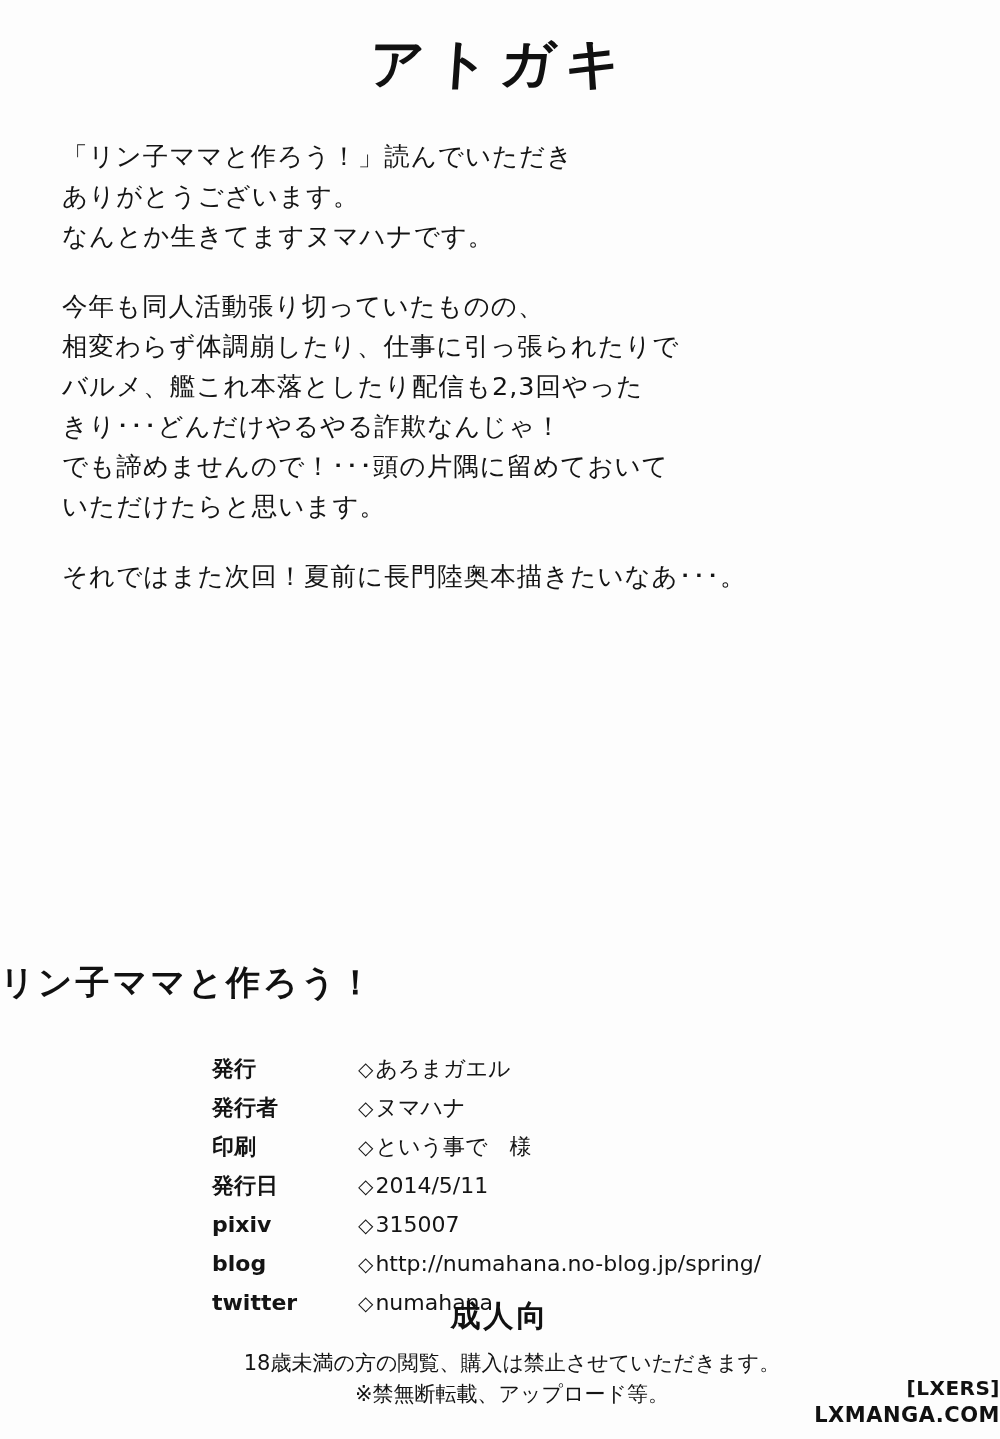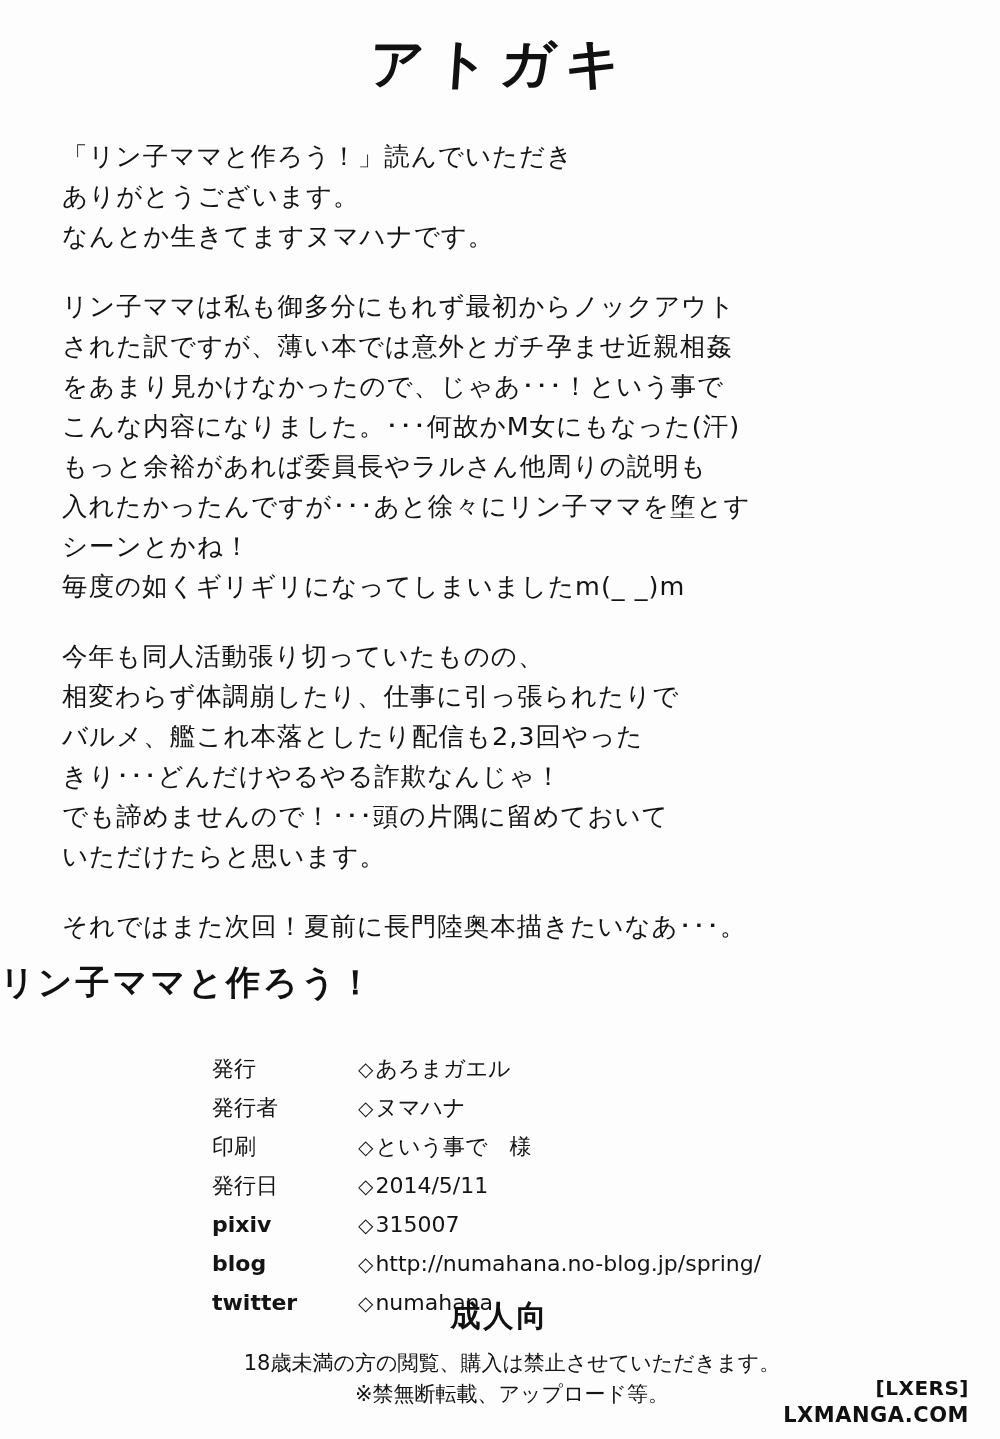--- a/index.html
+++ b/index.html
@@ -80,21 +80,21 @@
   .colophon table {
     border-collapse: collapse;
   }
   .colophon td {
     padding: 0 0 5px 0;
     vertical-align: top;
     white-space: nowrap;
   }
   .colophon td.label {
     width: 140px;
-    font-weight: normal;
+    font-weight: bold;
   }
   .colophon td.label.thin {
     font-weight: bold;
   }
   .colophon td.value {
     padding-left: 6px;
   }
   .diamond {
     display: inline-block;
     margin-right: 2px;
@@ -121,21 +121,21 @@
     text-align: center;
     font-size: 21px;
     line-height: 31px;
     color: #141414;
   }
   .notice div { white-space: nowrap; margin-left: 24px; }
 
   
   .watermark {
     position: absolute;
-    right: 31px;
+    right: 0;
     bottom: 12px;
     text-align: right;
     color: #111;
   }
   .watermark .wm-top {
     font-size: 20px;
     font-weight: bold;
     letter-spacing: 0.5px;
     margin-bottom: 3px;
   }
@@ -149,28 +149,20 @@
 <body>
 
 <div class="page">
 
   <div class="atogaki-title">アトガキ</div>
 
   <div class="handwriting">
     <p>「リン子ママと作ろう！」読んでいただき
 ありがとうございます。
 なんとか生きてますヌマハナです。</p>
-    <p>リン子ママは私も御多分にもれず最初からノックアウト
-された訳ですが、薄い本では意外とガチ孕ませ近親相姦
-をあまり見かけなかったので、じゃあ･･･！という事で
-こんな内容になりました。･･･何故かM女にもなった(汗)
-もっと余裕があれば委員長やラルさん他周りの説明も
-入れたかったんですが･･･あと徐々にリン子ママを堕とす
-シーンとかね！
-毎度の如くギリギリになってしまいましたm(_ _)m</p>
     <p>今年も同人活動張り切っていたものの、
 相変わらず体調崩したり、仕事に引っ張られたりで
 バルメ、艦これ本落としたり配信も2,3回やった
 きり･･･どんだけやるやる詐欺なんじゃ！
 でも諦めませんので！･･･頭の片隅に留めておいて
 いただけたらと思います。</p>
     <p>それではまた次回！夏前に長門陸奥本描きたいなあ･･･。</p>
   </div>
 
   <div class="work-title">リン子ママと作ろう！</div>

